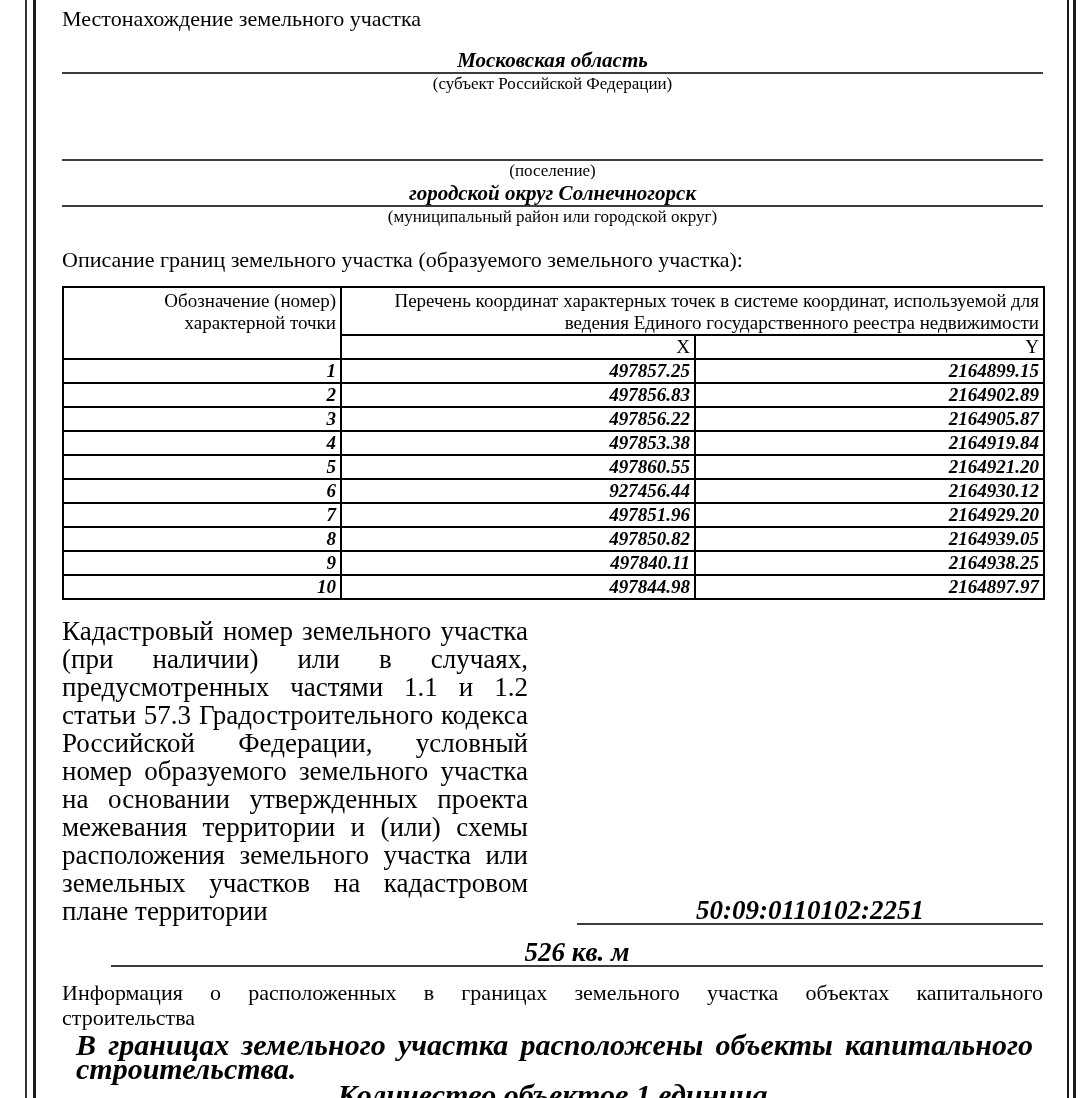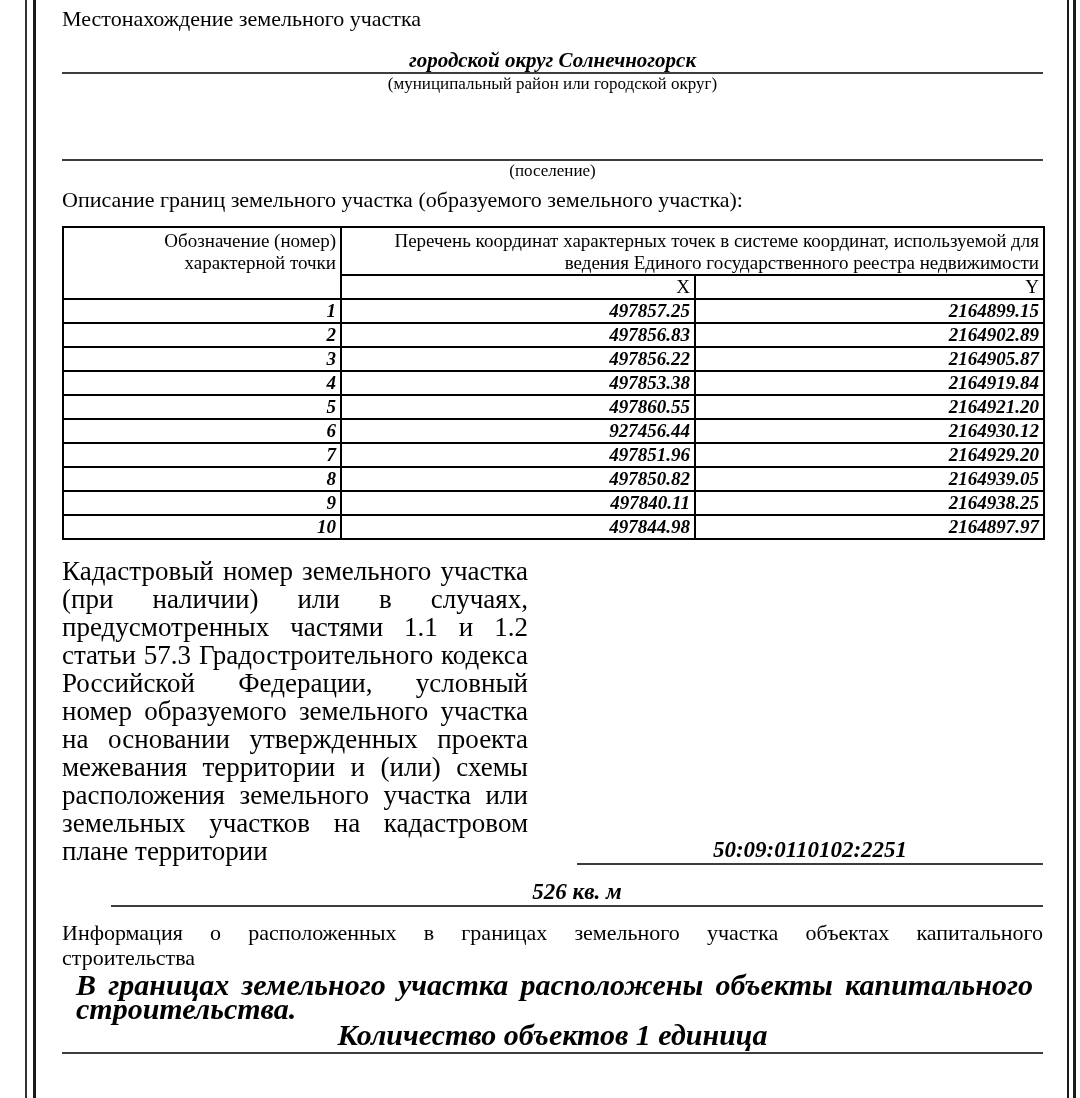--- a/index.html
+++ b/index.html
@@ -50,21 +50,21 @@
 
   .two-col{display:flex;margin-top:17px;align-items:stretch;}
   .label-col{
     width:466px;font-size:27px;line-height:28px;
     text-align:justify;
   }
   .value-col{
     flex:1;margin-left:49px;display:flex;flex-direction:column;justify-content:flex-end;
   }
   .value-underlined{
-    font-size:23px;line-height:26px;font-weight:bold;font-style:italic;
+    font-size:27px;line-height:26px;font-weight:bold;font-style:italic;
     text-align:center;border-bottom:2px solid #3d3d3d;
   }
   .area-row{margin-top:14px;align-items:flex-end;}
   .area-label{width:466px;font-size:22px;line-height:26px;}
 
   .info-label{
     margin-top:13px;font-size:22px;line-height:25px;
     text-align:justify;word-spacing:4px;
   }
   .info-value{
@@ -79,29 +79,33 @@
 
 <div class="vline vl-left-outer"></div>
 <div class="vline vl-left-inner"></div>
 <div class="vline vl-right-inner"></div>
 <div class="vline vl-right-outer"></div>
 
 <div class="content">
 
   <div class="location-label">Местонахождение земельного участка</div>
 
+  <div class="field">
+    <div class="field-value">Московская область</div>
+    <div class="field-caption">(субъект Российской Федерации)</div>
+  </div>
+
+  <div class="field last">
+    <div class="empty-spacer"></div>
+    <div class="field-caption">(поселение)</div>
+  </div>
 
   <div class="field">
     <div class="field-value">городской округ Солнечногорск</div>
     <div class="field-caption">(муниципальный район или городской округ)</div>
-  </div>
-
-  <div class="field last">
-    <div class="empty-spacer"></div>
-    <div class="field-caption">(поселение)</div>
   </div>
 
   <div class="boundaries-heading">Описание границ земельного участка (образуемого земельного участка):</div>
 
   <table class="coords">
     <colgroup>
         <col class="c-num">
         <col class="c-x">
         <col class="c-y">
       </colgroup>

